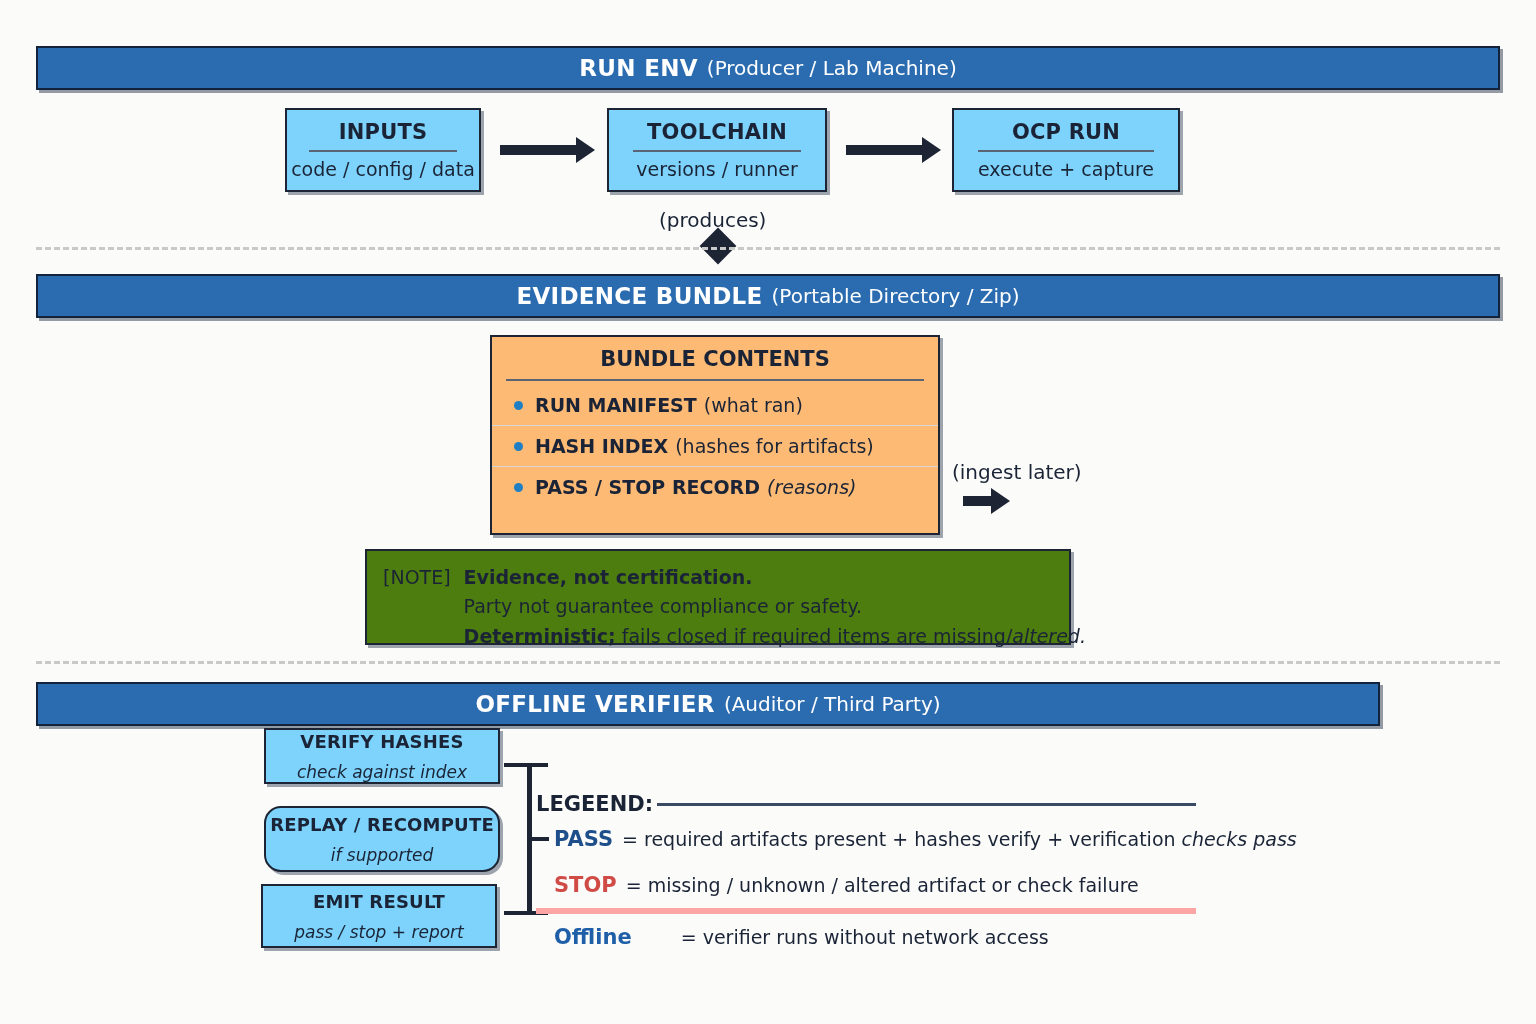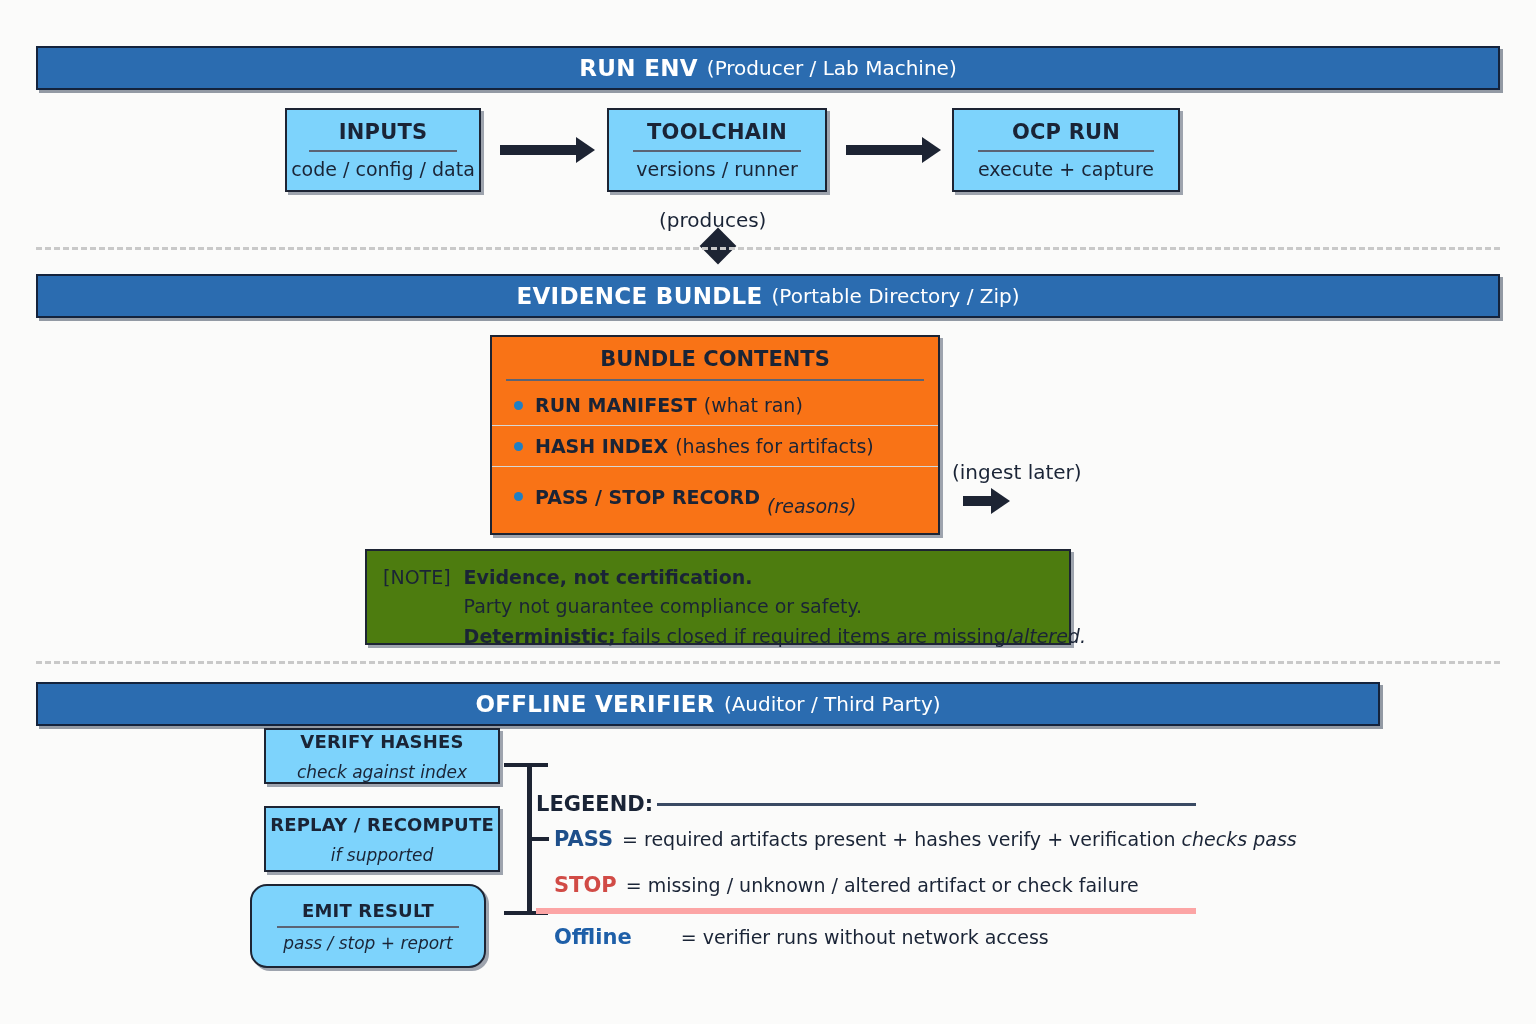--- a/index.html
+++ b/index.html
@@ -116,21 +116,21 @@
   .dashed-sep {
     position: absolute;
     height: 0;
     border-top: 3px dashed #c9c9c9;
   }
 
   
   .panel {
     position: absolute;
     box-sizing: border-box;
-    background: #f97316;
+    background: #fdba74;
     border: 2px solid #1d2433;
     box-shadow: 3px 3px 0 rgba(20,35,60,0.40);
   }
   .panel-title {
     text-align: center;
     font-size: 21px;
     font-weight: bold;
     color: #1a2436;
     padding: 10px 0 8px 0;
   }
@@ -152,21 +152,21 @@
   }
   .bullet-dot {
     width: 9px; height: 9px;
     border-radius: 50%;
     background: #1f7fc4;
     margin-right: 12px;
     flex: none;
   }
   .bullet-strong { font-weight: bold; margin-right: 7px; }
   .bullet-paren { font-weight: normal; }
-  .bullet-paren.ital { font-style: italic; margin-top: 19px; }
+  .bullet-paren.ital { font-style: italic; }
 
   
   .note {
     position: absolute;
     box-sizing: border-box;
     background: #4d7c0f;
     border: 2px solid #1d2433;
     box-shadow: 3px 3px 0 rgba(20,35,60,0.40);
     padding: 12px 16px 14px 16px;
   }
@@ -324,27 +324,27 @@
     <span class="b-main">OFFLINE VERIFIER</span>
     <span class="b-sub">(Auditor / Third Party)</span>
   </div>
 
   <div class="node small" style="left:264px; top:728px; width:236px; height:56px;">
     <div class="n-title">VERIFY HASHES</div>
     <div class="n-rule"></div>
     <div class="n-sub">check against index</div>
   </div>
 
-  <div class="node small" style="left:264px; top:806px; width:236px; height:66px;">
+  <div class="node small" style="left:264px; top:806px; width:236px; height:66px;border-radius:17px;">
     <div class="n-title">REPLAY / RECOMPUTE</div>
     <div class="n-rule"></div>
     <div class="n-sub">if supported</div>
   </div>
 
-  <div class="node small" style="left:250px; top:884px; width:236px; height:84px;border-radius:17px;">
+  <div class="node small" style="left:261px; top:884px; width:236px; height:64px;">
     <div class="n-title">EMIT RESULT</div>
     <div class="n-rule"></div>
     <div class="n-sub">pass / stop + report</div>
   </div>
 
   <div class="brk" style="left:504px; top:763px; width:44px; height:4px;"></div>
   <div class="brk" style="left:527px; top:763px; width:5px; height:152px;"></div>
   <div class="brk" style="left:504px; top:911px; width:44px; height:4px;"></div>
   <div class="brk" style="left:527px; top:837px; width:22px; height:4px;"></div>
 

